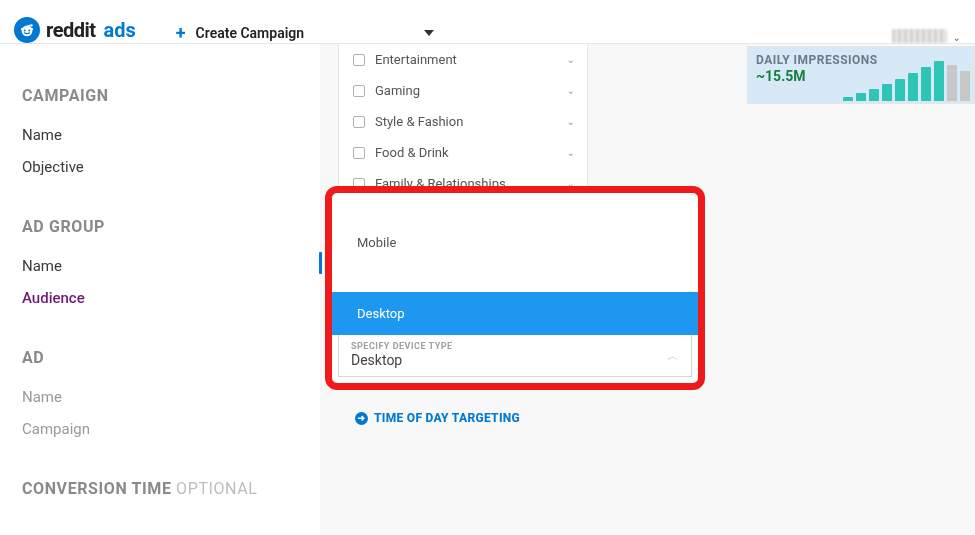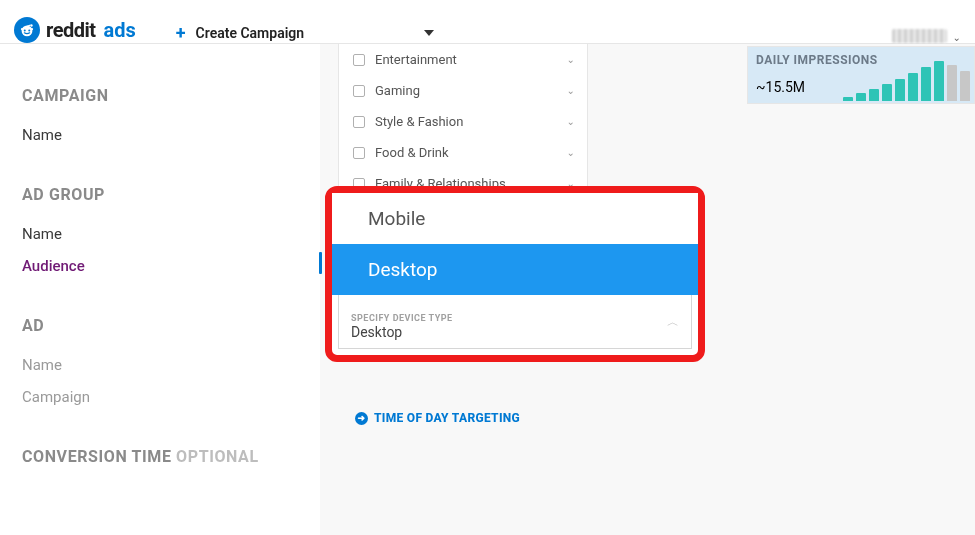--- a/index.html
+++ b/index.html
@@ -79,21 +79,21 @@
   .sb-section-label {
     font-size: 16px;
     font-weight: 700;
     letter-spacing: 0.6px;
     color: #8a8a8a;
     margin-top: 14px;
     margin-bottom: 14px;
   }
   .sb-section-label.optional span.opt {
     color: #bdbdbd;
-    font-weight: 700;
+    font-weight: 400;
   }
   .sb-item {
     font-size: 15px;
     color: #3a3a3a;
     padding: 7px 0;
     cursor: pointer;
   }
   .sb-item.active {
     color: #701a75;
     font-weight: 500;
@@ -166,23 +166,23 @@
     overflow: hidden;
   }
   .imp-label {
     font-size: 12px;
     color: #6c7a88;
     font-weight: 700;
     letter-spacing: 0.5px;
   }
   .imp-value {
     font-size: 14px;
-    font-weight: 400;
-    color: #000000;
-    margin-top: 12px;
+    font-weight: 700;
+    color: #15803d;
+    margin-top: 1px;
   }
   .imp-bars {
     position: absolute;
     right: 4px;
     bottom: 2px;
     display: flex;
     align-items: flex-end;
     gap: 3px;
   }
   .imp-bars div {
@@ -199,35 +199,36 @@
     top: 142px;
     width: 380px;
     border: 7px solid #ef1b1b;
     border-radius: 12px;
     background: #fff;
   }
   .redbox-pad {
     padding: 0 0 6px 0;
   }
   .dd-option {
-    padding: 14px 36px;
-    font-size: 19px;
+    padding: 14px 25px;
+    font-size: 13px;
     color: #555;
     cursor: pointer;
     background: #fff;
+    margin-top: 28px;
   }
   .dd-option.selected {
     background: #1d97f0;
     color: #fff;
   }
   .device-field {
     border: 1px solid #d6d6d6;
     border-top: none;
     margin: 0 6px 0 6px;
-    padding: 18px 12px 8px 12px;
+    padding: 6px 12px 8px 12px;
     position: relative;
   }
   .device-field-label {
     font-size: 9px;
     color: #a0a0a0;
     font-weight: 700;
     letter-spacing: 0.5px;
   }
   .device-field-value {
     font-size: 14px;
@@ -309,20 +310,21 @@
   <div class="header-spacer"></div>
   <div class="user-blur"></div>
   <span class="user-caret">⌄</span>
 </div>
 
 <div class="main">
   <div class="sidebar">
 
     <div class="sb-section-label">CAMPAIGN</div>
     <div class="sb-item">Name</div>
+    <div class="sb-item">Objective</div>
     <div class="sb-gap"></div>
 
     <div class="sb-section-label">AD GROUP</div>
     <div class="sb-item">Name</div>
     <div class="sb-item active">Audience</div>
     <div class="sb-gap"></div>
 
     <div class="sb-section-label">AD</div>
     <div class="sb-item muted">Name</div>
     <div class="sb-item muted">Campaign</div>

